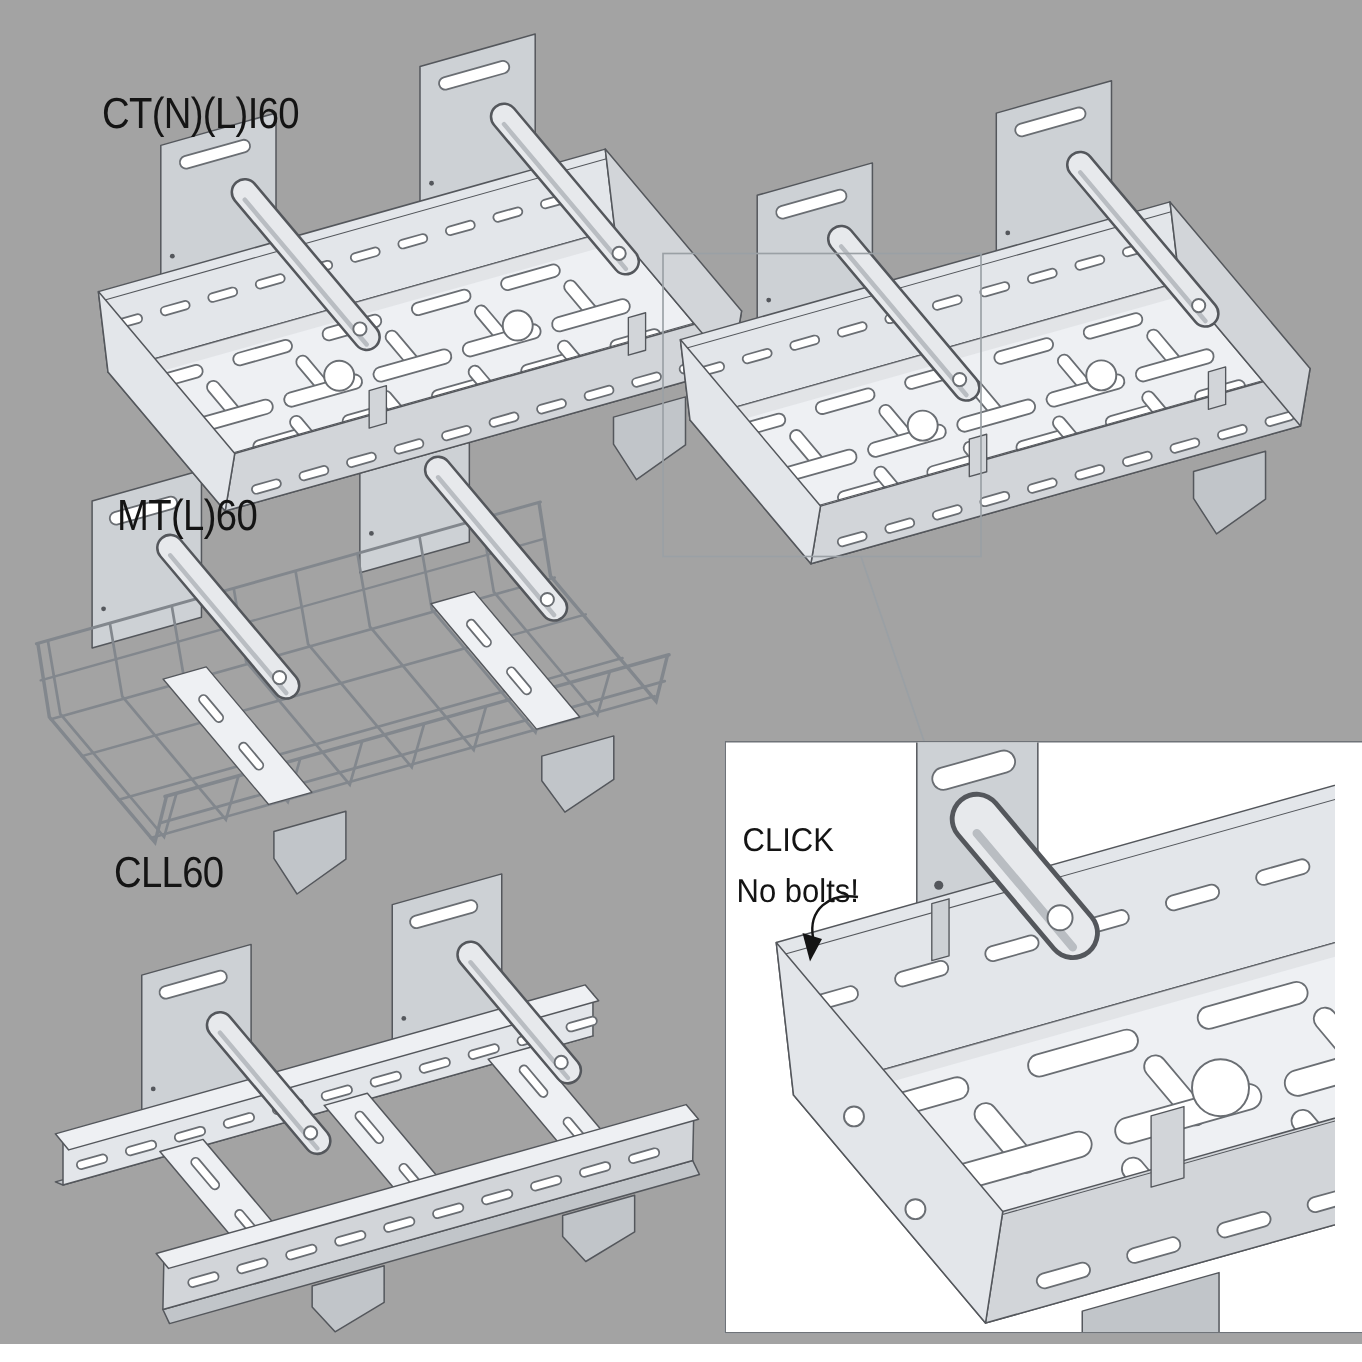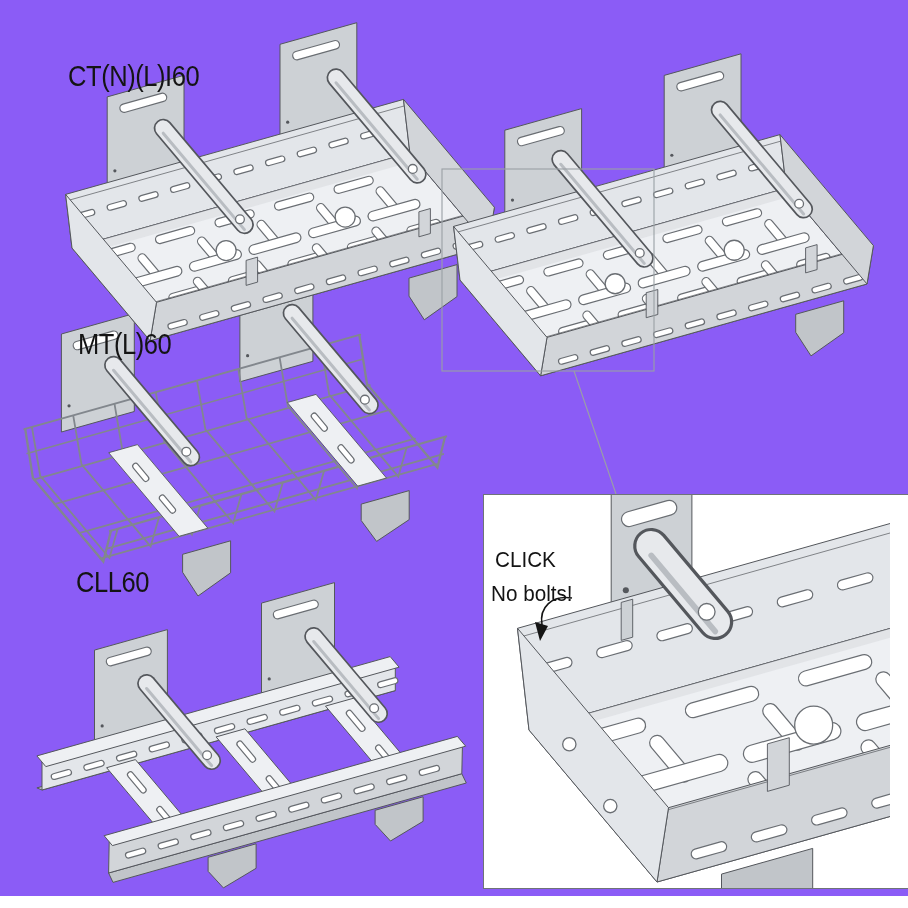--- a/index.html
+++ b/index.html
@@ -1,17 +1,17 @@
 <!DOCTYPE html>
 <html><head>
 <meta charset="utf-8">
 <style>
   html,body{margin:0;padding:0;background:#ffffff;}
   body{width:908px;height:908px;overflow:hidden;font-family:"Liberation Sans",sans-serif;}
-  #stage{position:relative;width:908px;height:896px;background:#8b5cf6;text-align:right;}
+  #stage{position:relative;width:908px;height:896px;background:#a3a3a3;text-align:right;}
   #scene{position:absolute;left:0;top:0;}
   .lbl{
     position:absolute;
     font-size:29px;
     letter-spacing:-0.5px;
     transform:scaleX(.88);
     transform-origin:0 50%;
     white-space:nowrap;
     font-weight:500;
   }

